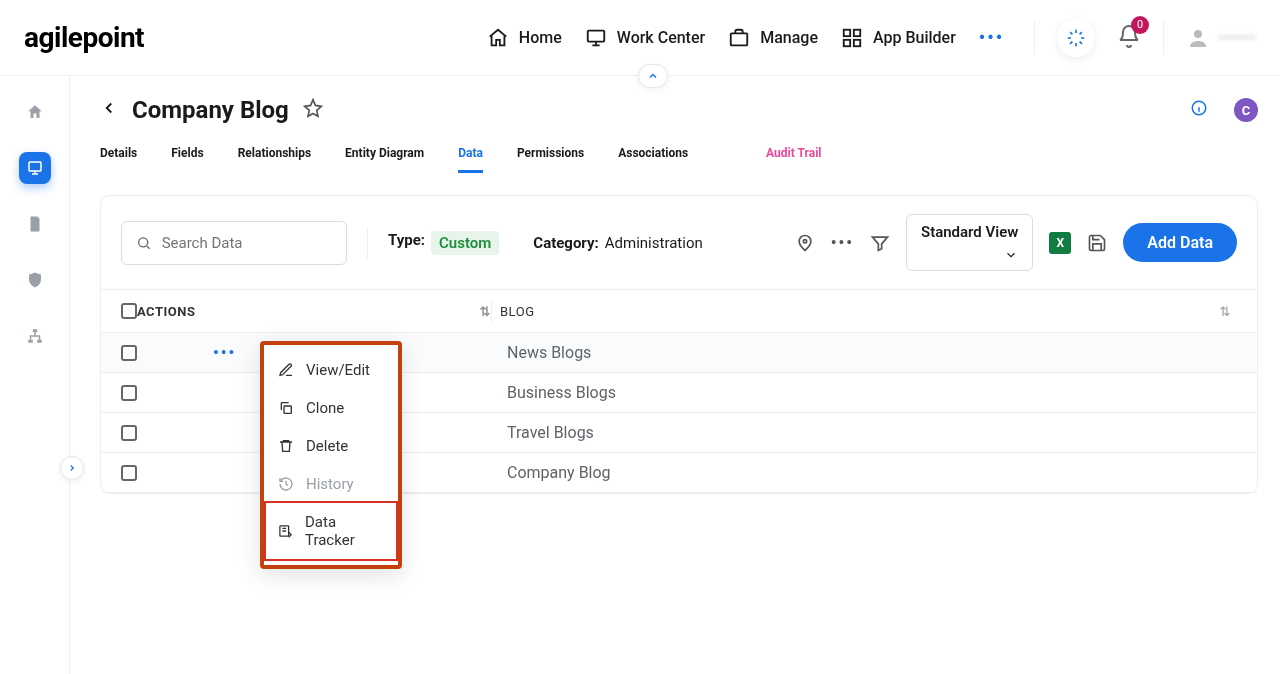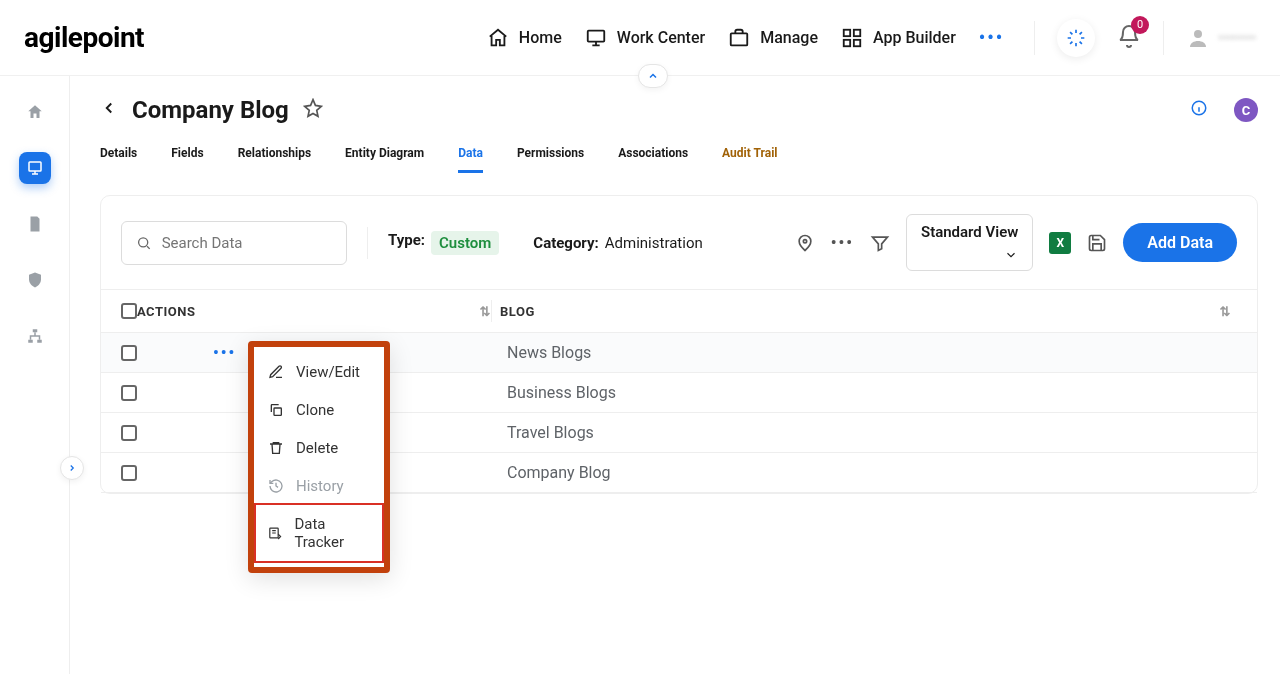--- a/index.html
+++ b/index.html
@@ -42,21 +42,21 @@
 .hdr .back { cursor:pointer; }
 .hdr h1 { font-size: 24px; font-weight:700; }
 .hdr .star { color:#555; cursor:pointer; }
 .info-icon { margin-left:auto; color:#1a73e8; cursor:pointer;}
 .c-circle { width:24px;height:24px;border-radius:50%;background:#7e57c2;color:#fff;display:flex;align-items:center;justify-content:center;font-size:13px;font-weight:700;margin-left:12px;cursor:pointer;}
 
 
 .tabs { display:flex; gap:34px; margin-top:22px; border-bottom: none; font-size:12px; font-weight:700; }
 .tab { padding-bottom:10px; cursor:pointer; color:#1a1a1a; }
 .tab.active { color:#1a73e8; border-bottom: 3px solid #1a73e8; }
-.tab.disabled { color:#a16207; }
+.tab.disabled { color:#ec4899;margin-left:44px; }
 
 
 .card { margin-top:22px; border:1px solid #eee; border-radius:10px; background:#fff; }
 .card-top { display:flex; align-items:center; gap:20px; padding:18px 20px; }
 .search-wrap { display:flex; align-items:center; border:1.5px solid #dcdcdc; border-radius:6px; padding:0 14px; height:44px; width:226px; }
 .search-wrap svg { width:18px;height:18px;color:#666; }
 .search-wrap input { border:none; outline:none; font-size:15px; color:#666; margin-left:10px; width:100%; background:transparent;}
 .v-sep { width:1px; height:32px; background:#eee; }
 .kv { display:flex; align-items:flex-start; gap:6px; font-size:15px; }
 .kv .k { font-weight:700; }
@@ -65,33 +65,33 @@
 .icon-btn { cursor:pointer; color:#555; display:flex;align-items:center;justify-content:center;}
 .dots-3 { letter-spacing:2px; font-weight:700; color:#555; }
 .view-select { display:flex; align-items:flex-end; gap:7px; border:1.5px solid #dcdcdc; border-radius:6px; padding:8px 14px; font-weight:600; font-size:15px; cursor:pointer;flex-direction:column;}
 .excel-icon { width:22px;height:22px;background:#107c41;border-radius:3px;display:flex;align-items:center;justify-content:center;color:#fff;font-size:12px;font-weight:700;cursor:pointer;}
 .add-btn { background:#1a73e8; color:#fff; border:none; padding:10px 24px; border-radius:24px; font-size:16px; font-weight:600; cursor:pointer;}
 
 
 .thead { display:flex; align-items:center; border-top:1px solid #eee; border-bottom:1px solid #eee; padding:10px 20px; background:#fff; color:#333; }
 .col-actions { width: 380px; display:flex; align-items:center; font-size:13px; font-weight:700; letter-spacing:0.5px; position:relative;}
 .col-actions .sort { position:absolute; right:10px; color:#999; cursor:pointer;}
-.col-blog { flex:1; font-size:13px; font-weight:700; letter-spacing:0.5px; display:flex; align-items:center; position:relative;}
+.col-blog { flex:1; font-size:13px; font-weight:400; letter-spacing:0.5px; display:flex; align-items:center; position:relative;}
 .col-blog .sort { position:absolute; right:6px; color:#999; cursor:pointer;}
 .col-sep { width:1px; height:22px; background:#eee; margin:0 0 0 -10px;}
 .cb { width:16px; height:16px; border:2px solid #666; border-radius:3px; cursor:pointer; background:#fff;}
 
 .trow { display:flex; align-items:center; padding:10px 20px; border-bottom:1px solid #eee; }
 .trow.hover { background:#fafbfc; }
 .trow .ract { width:380px; display:flex; align-items:center; gap:40px; }
 .trow .rblog { flex:1; color:#5f6368; font-size:16px; padding-left:6px;}
 .row-dots { color:#1a73e8; font-weight:700; letter-spacing:2px; cursor:pointer; margin-left: 36px;}
 
 
-.ctx { position:absolute; left:178px; top:265px; width:142px; background:#fff; border:6px solid #c2410c; border-radius:4px; box-shadow:0 6px 24px rgba(0,0,0,0.12); padding:6px 0; z-index:20;}
+.ctx { position:absolute; left:190px; top:265px; width:142px; background:#fff; border:4px solid #c2410c; border-radius:4px; box-shadow:0 6px 24px rgba(0,0,0,0.12); padding:6px 0; z-index:20;}
 .ctx-item { display:flex; align-items:center; gap:12px; padding:10px 14px; font-size:15px; color:#333; cursor:pointer; }
 .ctx-item.disabled { color:#9aa0a6; }
 .ctx-item.highlight { border:2px solid #d93025; margin:-2px 0px; padding:10px 12px;}
 .ctx-item svg { width:16px; height:16px; }
 
 </style>
 </head>
 <body>
 
 <div class="topnav">

